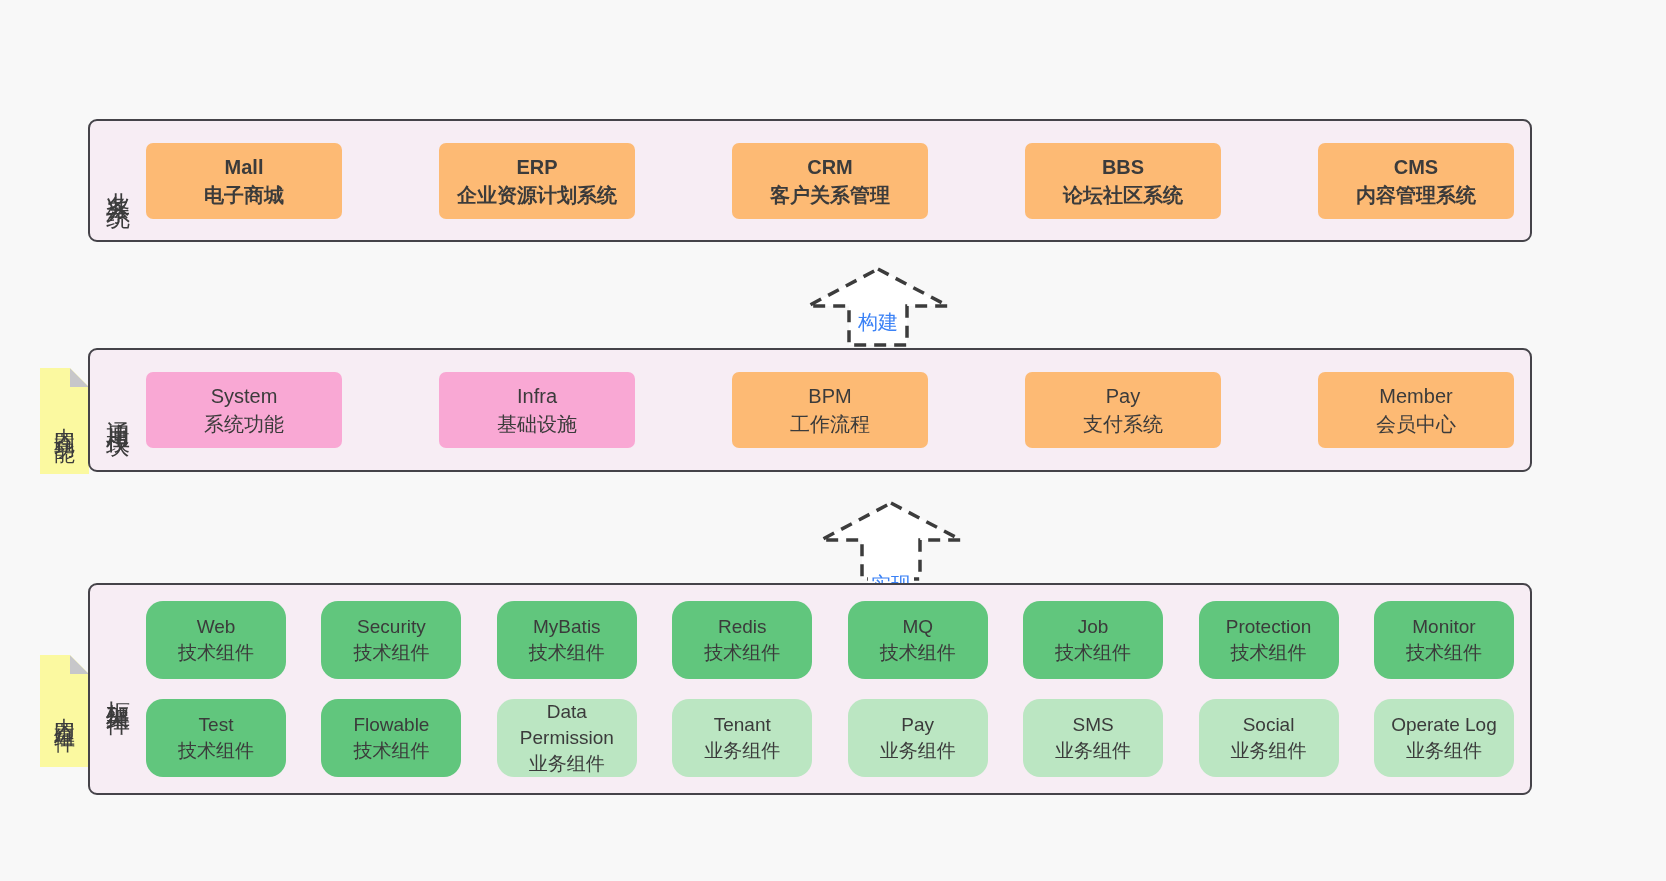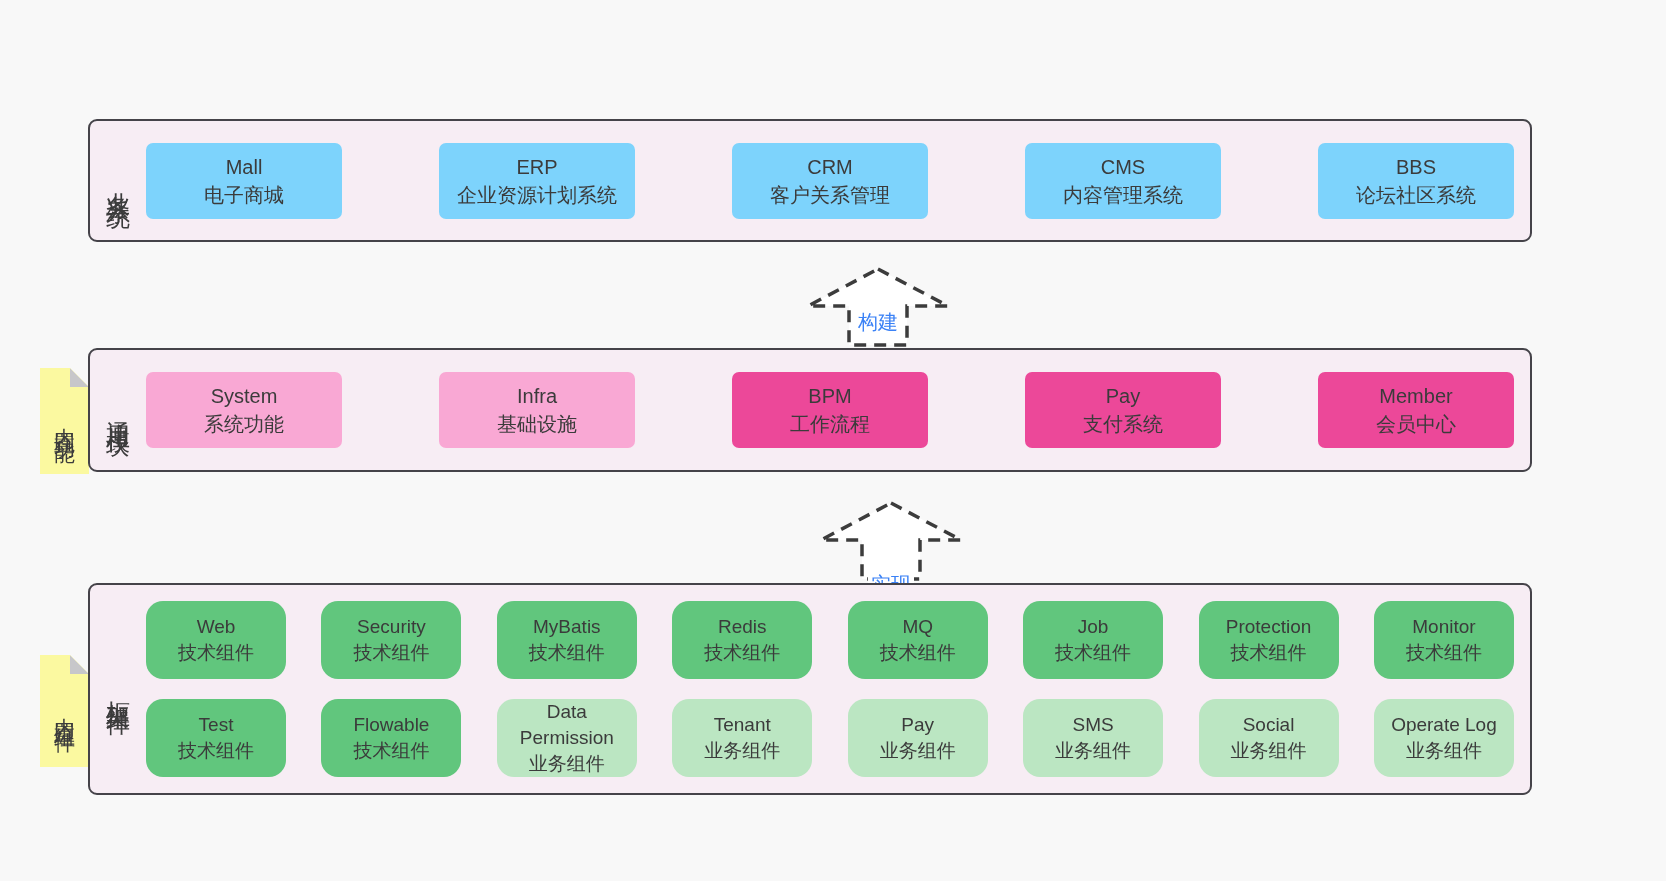--- a/index.html
+++ b/index.html
@@ -36,23 +36,23 @@
   }
   .row8{display:flex;justify-content:space-between;}
   
   .box{
     display:flex;flex-direction:column;align-items:center;justify-content:center;
     border-radius:7px;text-align:center;
     font-size:20px;line-height:28px;color:#3b3b3b;
   }
   .box.w6{width:196px;height:76px;}
   .box.w8{width:140px;height:78px;font-size:19px;line-height:26px;padding:0 12px;box-sizing:border-box;border-radius:17px;}
-  .box.blue{background:#7dd3fc;}
+  .box.blue{background:#fdba74;font-weight:bold;}
   .box.red{background:#f9a8d4;}
-  .box.pink{background:#ec4899;}
+  .box.pink{background:#fdba74;}
   .box.green{background:#61c67d;}
   .box.light-green{background:#bbe6c2;}
   
   .sticky{
     position:absolute;left:40px;width:49px;background:#fbf9a0;
     display:flex;align-items:center;justify-content:center;
     clip-path:polygon(0 0,calc(100% - 19px) 0,100% 19px,100% 100%,0 100%);
   }
   #sticky-common{top:368px;height:106px;}
   #sticky-framework{top:655px;height:112px;}
@@ -91,26 +91,26 @@
       </div>
       <div class="box w6 blue">
         <span>ERP</span>
         <span>企业资源计划系统</span>
       </div>
       <div class="box w6 blue">
         <span>CRM</span>
         <span>客户关系管理</span>
       </div>
       <div class="box w6 blue">
+        <span>BBS</span>
+        <span>论坛社区系统</span>
+      </div>
+      <div class="box w6 blue">
         <span>CMS</span>
         <span>内容管理系统</span>
-      </div>
-      <div class="box w6 blue">
-        <span>BBS</span>
-        <span>论坛社区系统</span>
       </div>
     </div>
   </section>
 
   <svg class="arrow" id="arrow-build" width="146" height="82" viewBox="0 0 146 82">
     <polygon points="73,3 143,40 102,40 102,79 44,79 44,40 3,40" fill="#ffffff" stroke="#3c3c3c" stroke-width="3.5" stroke-dasharray="12 8"></polygon>
   </svg>
   <span class="arrow-label" id="arrow-build-label">构建</span>
 
   <div class="sticky" id="sticky-common">

